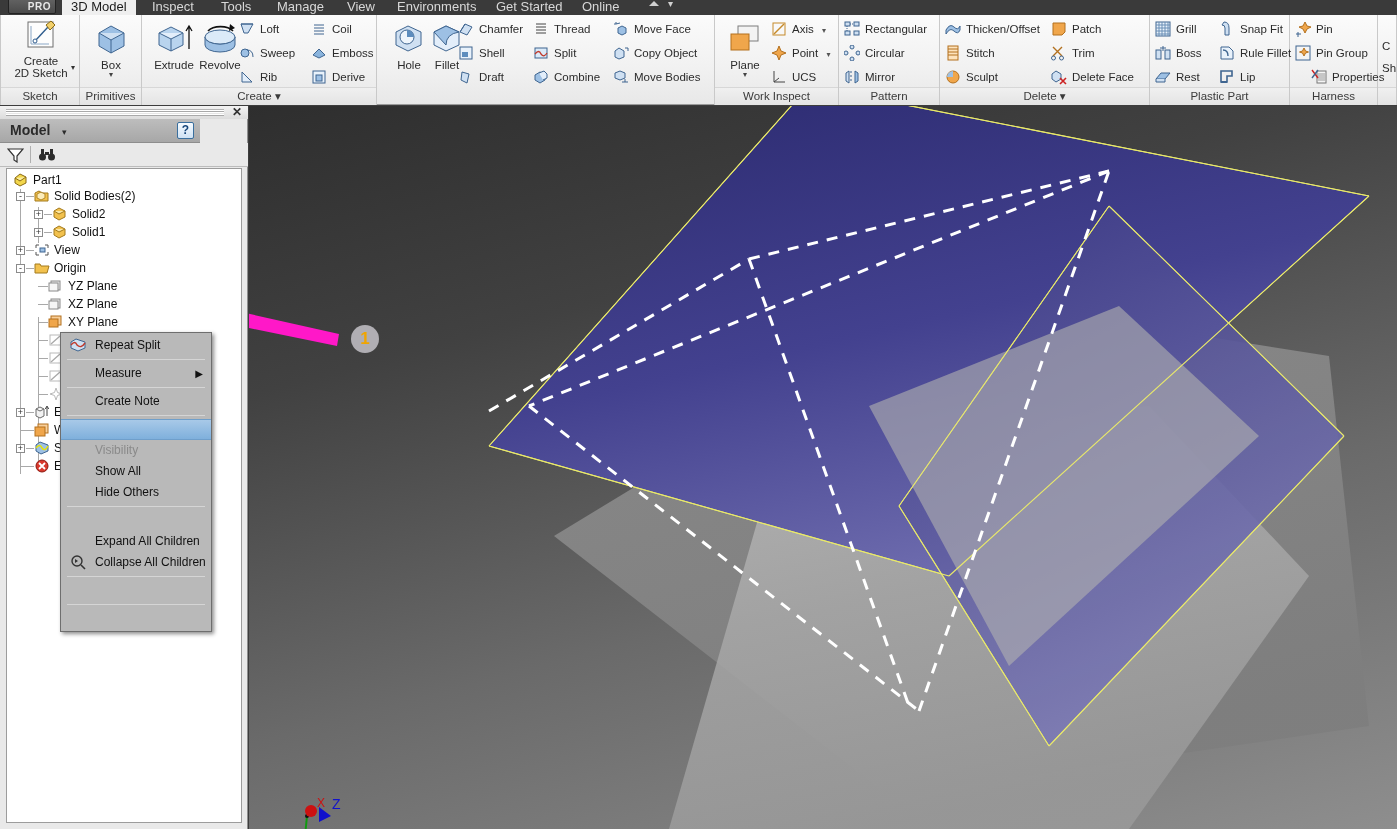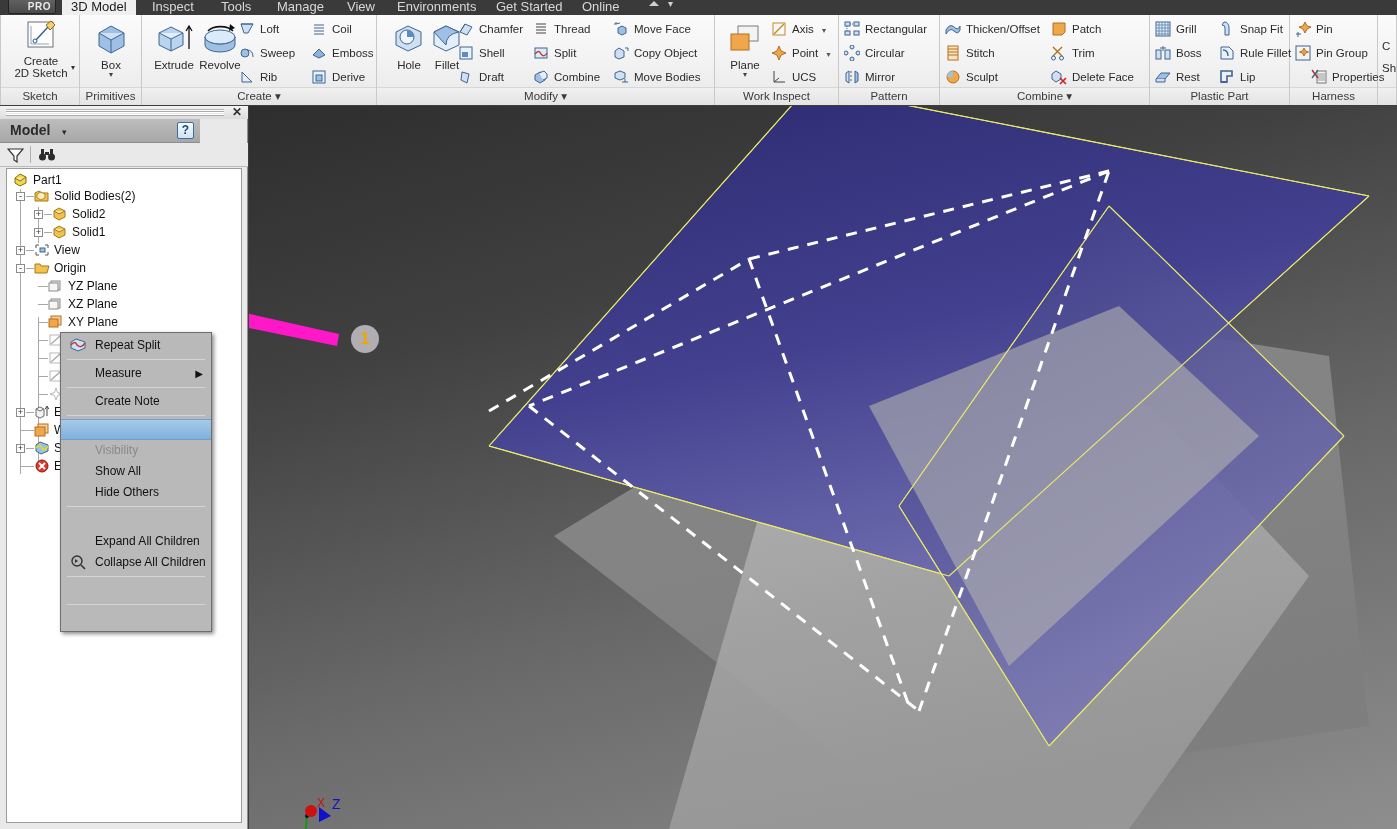--- a/index.html
+++ b/index.html
@@ -376,21 +376,20 @@
           <span>Copy Object</span>
         </div>
         <div class="btn-sm" style="left:235px; top:51px;">
           <span class="si"><svg width="16" height="16" viewBox="0 0 16 16">
                 <path d="M2 4 L7 2 L12 4 L12 9 L7 11 L2 9 Z" fill="#cfe0f2" stroke="#3f6590"></path>
                 <path d="M12 13 l0 -3 M12 13 l-3 0 M12 13 l3 0" stroke="#3f6590"></path>
               </svg></span>
           <span>Move Bodies</span>
         </div>
       </div>
-      <div class="panel-title">Modify ▾</div>
     </div>
 
     <div class="panel" style="left:715px; width:124px;">
       <div class="panel-body">
         <div class="btn-big" style="left:0px;top:6px;">
           <span class="bi">
             <svg width="38" height="32" viewBox="0 0 38 32">
               <rect x="12" y="3" width="20" height="15" fill="#f3f3f3" stroke="#7d7d7d"></rect>
               <rect x="5" y="11" width="18" height="16" fill="#f0a64b" stroke="#b3701e"></rect>
             </svg>
@@ -502,21 +501,21 @@
           <span>Trim</span>
         </div>
         <div class="btn-sm" style="left:110px; top:51px;">
           <span class="si"><svg width="16" height="16" viewBox="0 0 16 16">
                 <path d="M1 5 L5 2 L10 5 L10 10 L5 13 L1 10 Z" fill="#cfe0f2" stroke="#3f6590"></path>
                 <path d="M9 9 L15 15 M15 9 L9 15" stroke="#cc2222" stroke-width="1.6"></path>
               </svg></span>
           <span>Delete Face</span>
         </div>
       </div>
-      <div class="panel-title">Combine ▾</div>
+      <div class="panel-title">Delete ▾</div>
     </div>
 
     <div class="panel" style="left:1150px; width:140px;">
       <div class="panel-body">
         <div class="btn-sm" style="left:4px; top:3px;">
           <span class="si"><svg width="16" height="16" viewBox="0 0 16 16">
                 <rect x="1" y="1" width="14" height="14" fill="#e9f2fb" stroke="#3f6590"></rect>
                 <g stroke="#6b8fb6">
                   <path d="M4 1 v14 M7 1 v14 M10 1 v14 M13 1 v14 M1 4 h14 M1 7 h14 M1 10 h14 M1 13 h14"></path>
                 </g>

